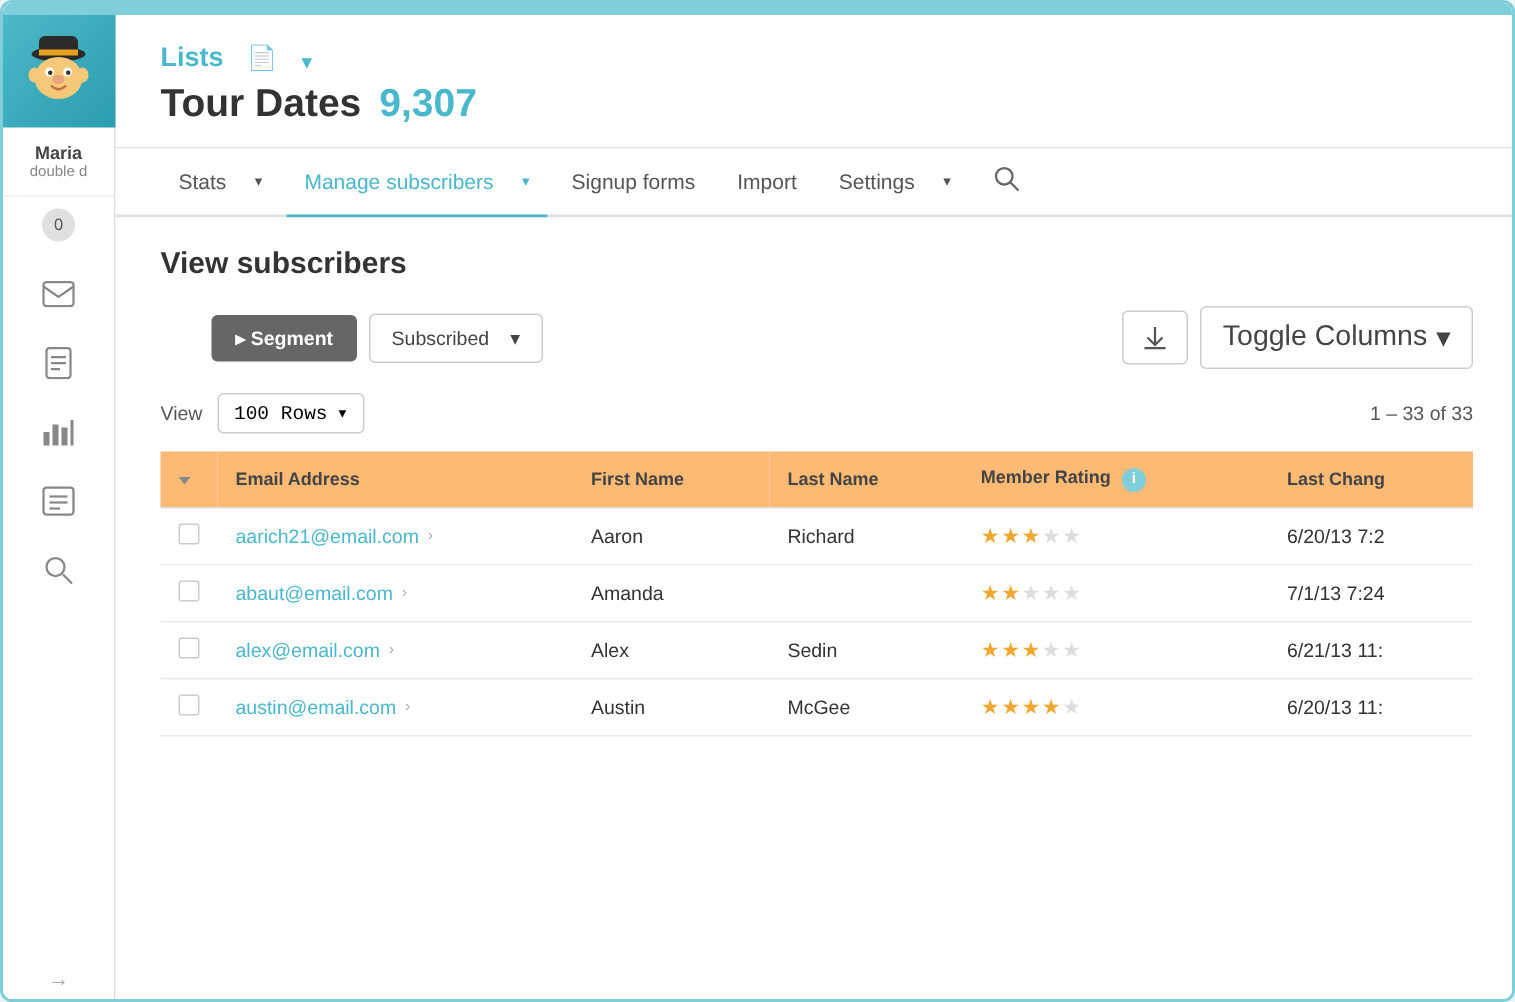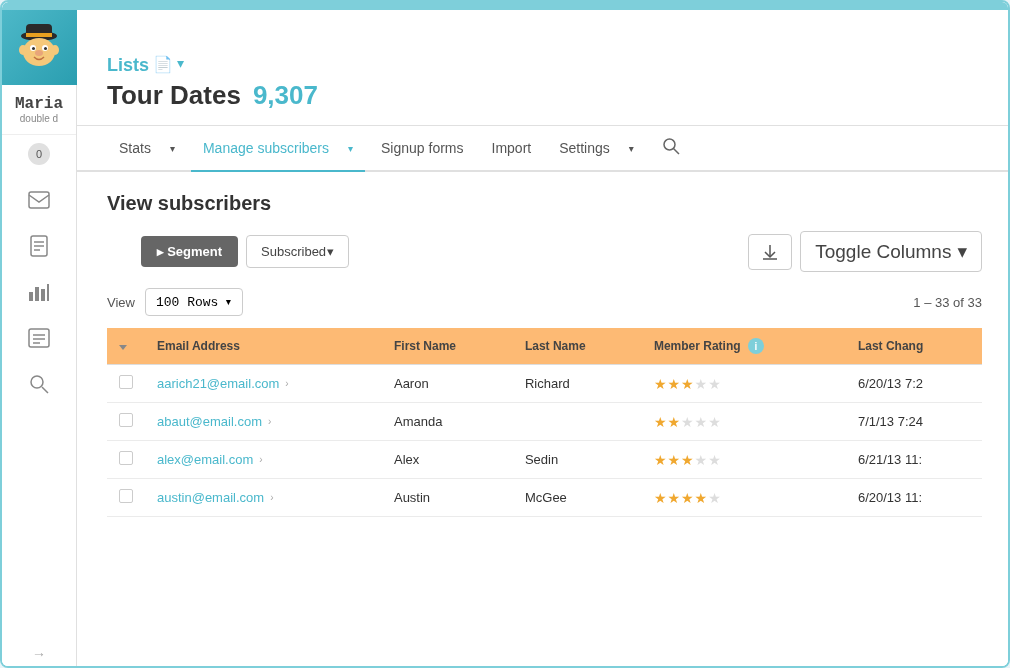--- a/index.html
+++ b/index.html
@@ -57,24 +57,23 @@
     }
 
     .sidebar-user {
       padding: 10px 5px;
       text-align: center;
       border-bottom: 1px solid #eee;
       width: 100%;
     }
 
     .sidebar-user-name {
-      font-size: 16px;
+      font-size: 12px;
       color: #444;
       font-weight: 600;
-      font-family: Liberation Mono, monospace;
     }
 
     .sidebar-user-sub {
       font-size: 10px;
       color: #888;
       white-space: nowrap;
       overflow: hidden;
       text-overflow: ellipsis;
     }
 
@@ -129,24 +128,23 @@
       overflow: hidden;
     }
 
     .page-header {
       padding: 18px 30px 14px;
       border-bottom: 1px solid #e0e0e0;
     }
 
     .breadcrumb-row {
       display: flex;
-      align-items: flex-start;
-      gap: 4px;
+      align-items: flex-end;
+      gap: 16px;
       margin-bottom: 4px;
-      margin-top: 27px;
     }
 
     .breadcrumb-text {
       font-size: 18px;
       color: #4ab8cc;
       font-weight: 600;
     }
 
     .breadcrumb-icon {
       color: #4ab8cc;
@@ -273,21 +271,21 @@
     .btn-subscribed {
       background: #fff;
       color: #444;
       border: 1px solid #ccc;
       border-radius: 4px;
       padding: 8px 14px;
       font-size: 13px;
       cursor: pointer;
       display: flex;
       align-items: center;
-      gap: 1px;
+      gap: 14px;
     }
 
     .btn-download {
       background: #fff;
       color: #555;
       border: 1px solid #ccc;
       border-radius: 4px;
       padding: 8px 12px;
       font-size: 15px;
       cursor: pointer;

